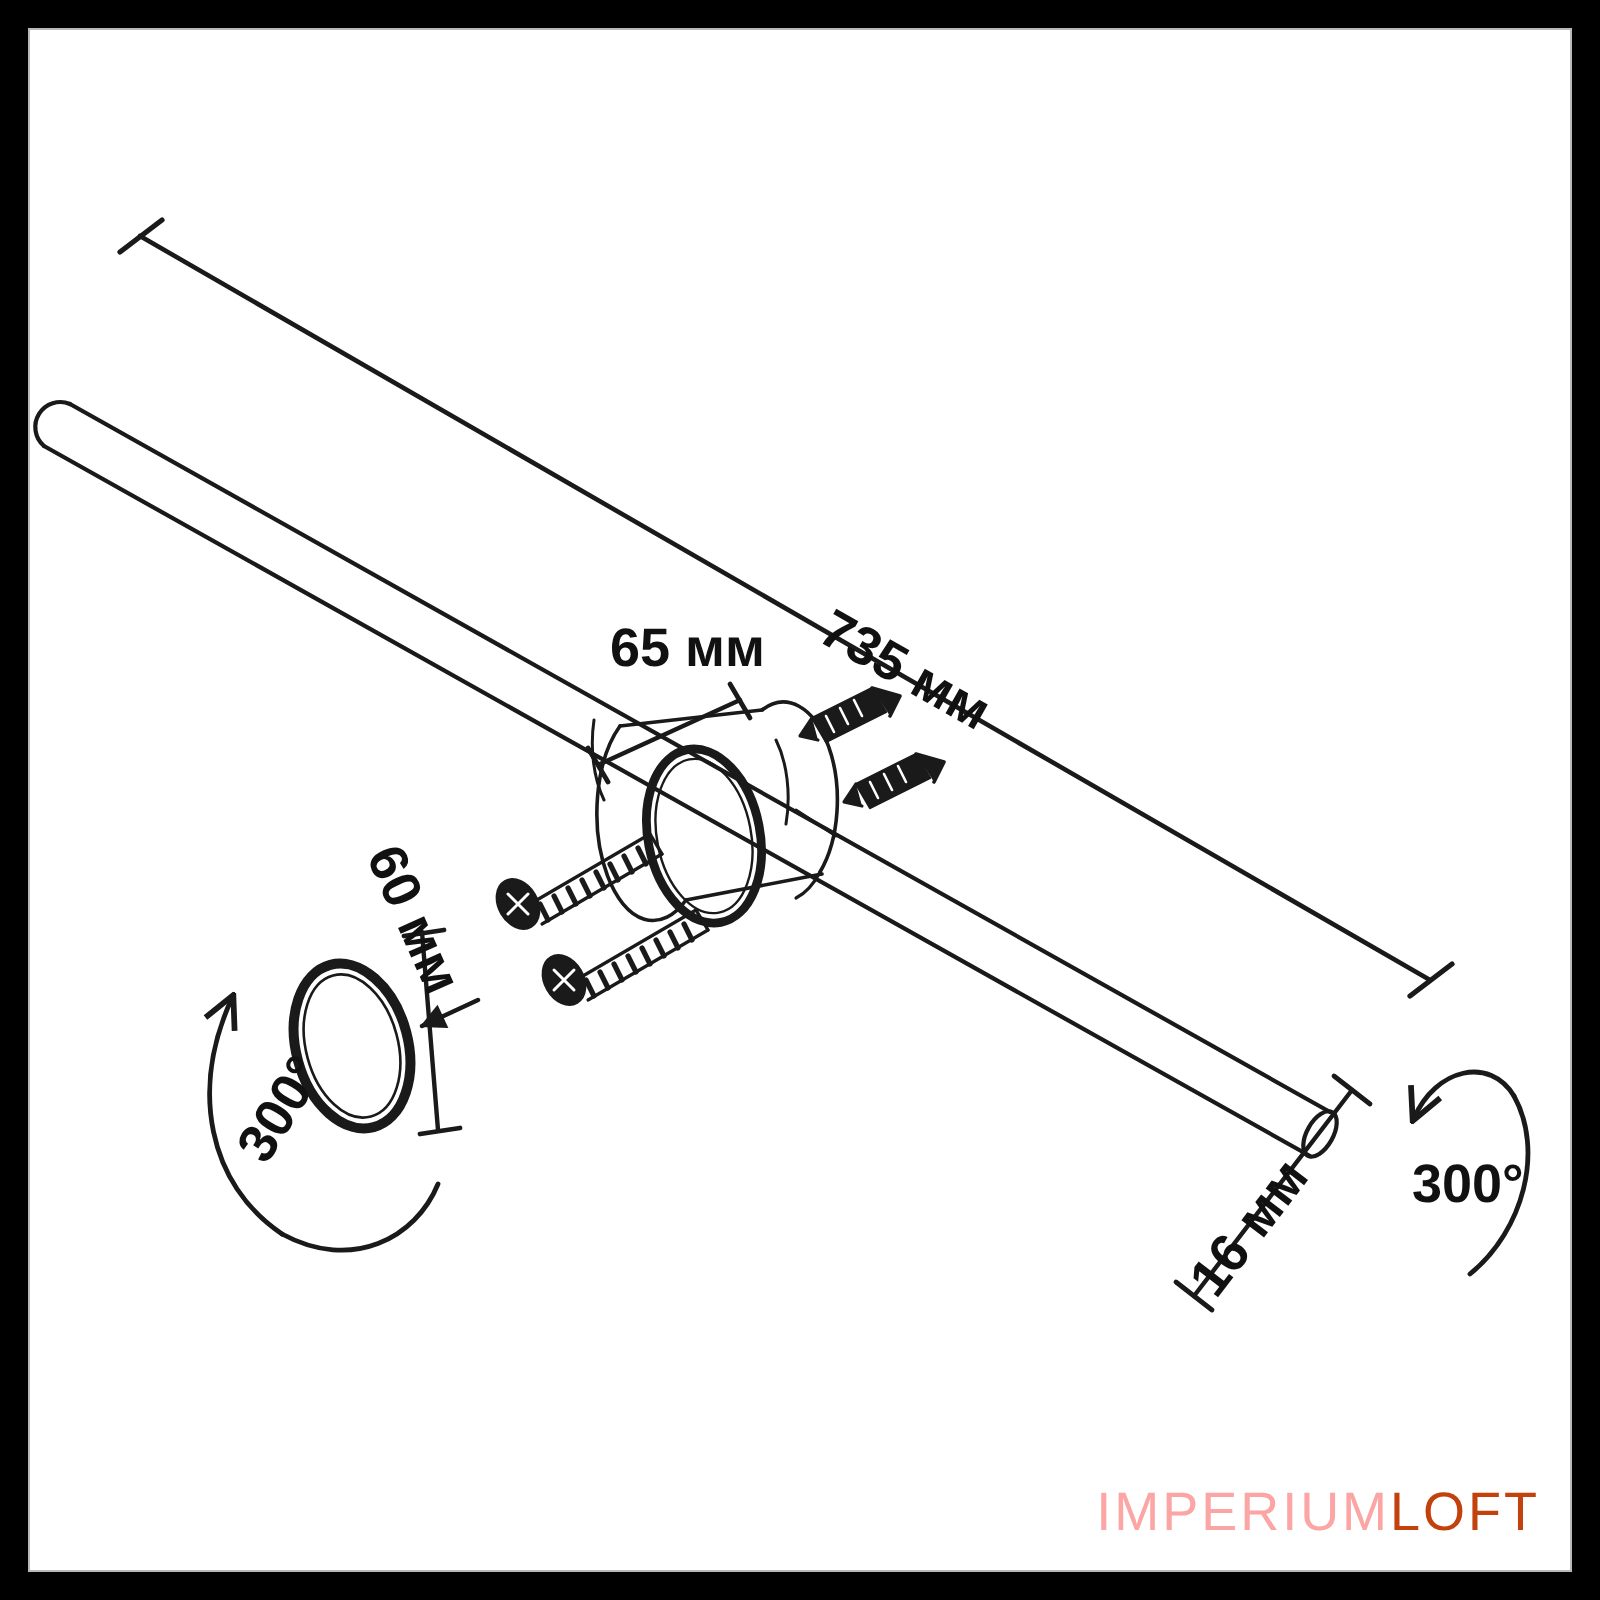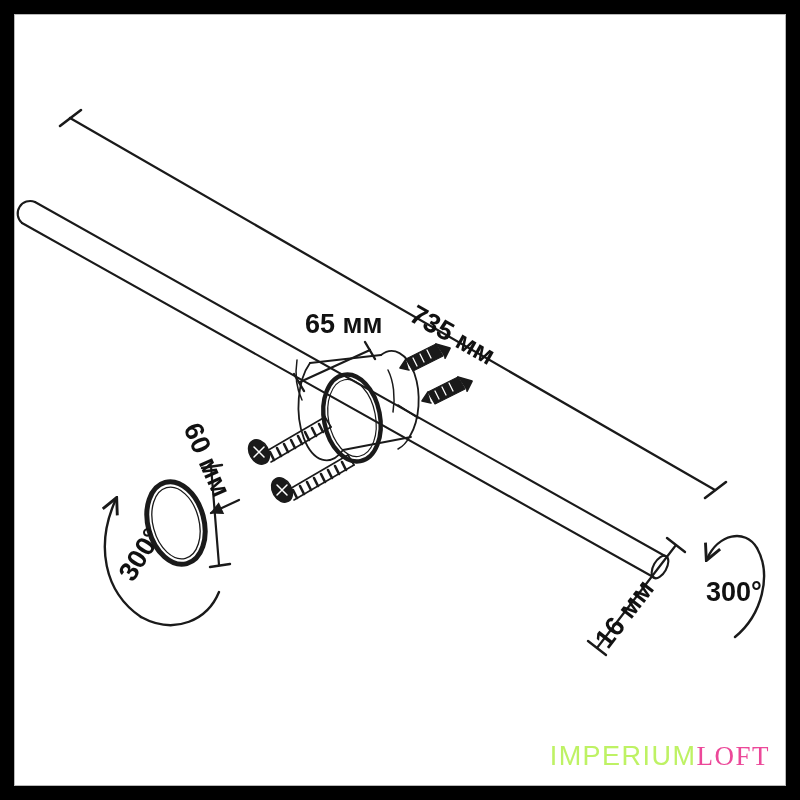--- a/index.html
+++ b/index.html
@@ -38,22 +38,22 @@
   .wm {
     position: absolute;
     right: 30px;
     bottom: 28px;
     font-size: 27px;
     letter-spacing: 0.055em;
     font-weight: 400;
     white-space: nowrap;
     user-select: none;
   }
-  .wm .wm-a { color: #bef264; }
-  .wm .wm-b { color: #ec4899; font-family: Liberation Serif, serif; }
+  .wm .wm-a { color: #fca5a5; }
+  .wm .wm-b { color: #c2410c; }
 </style>
 </head>
 <body>
 
 <div id="stage">
 
   <div id="frame-inner"></div>
 
   <svg id="drawing" viewBox="0 0 800 800" xmlns="http://www.w3.org/2000/svg">
 

